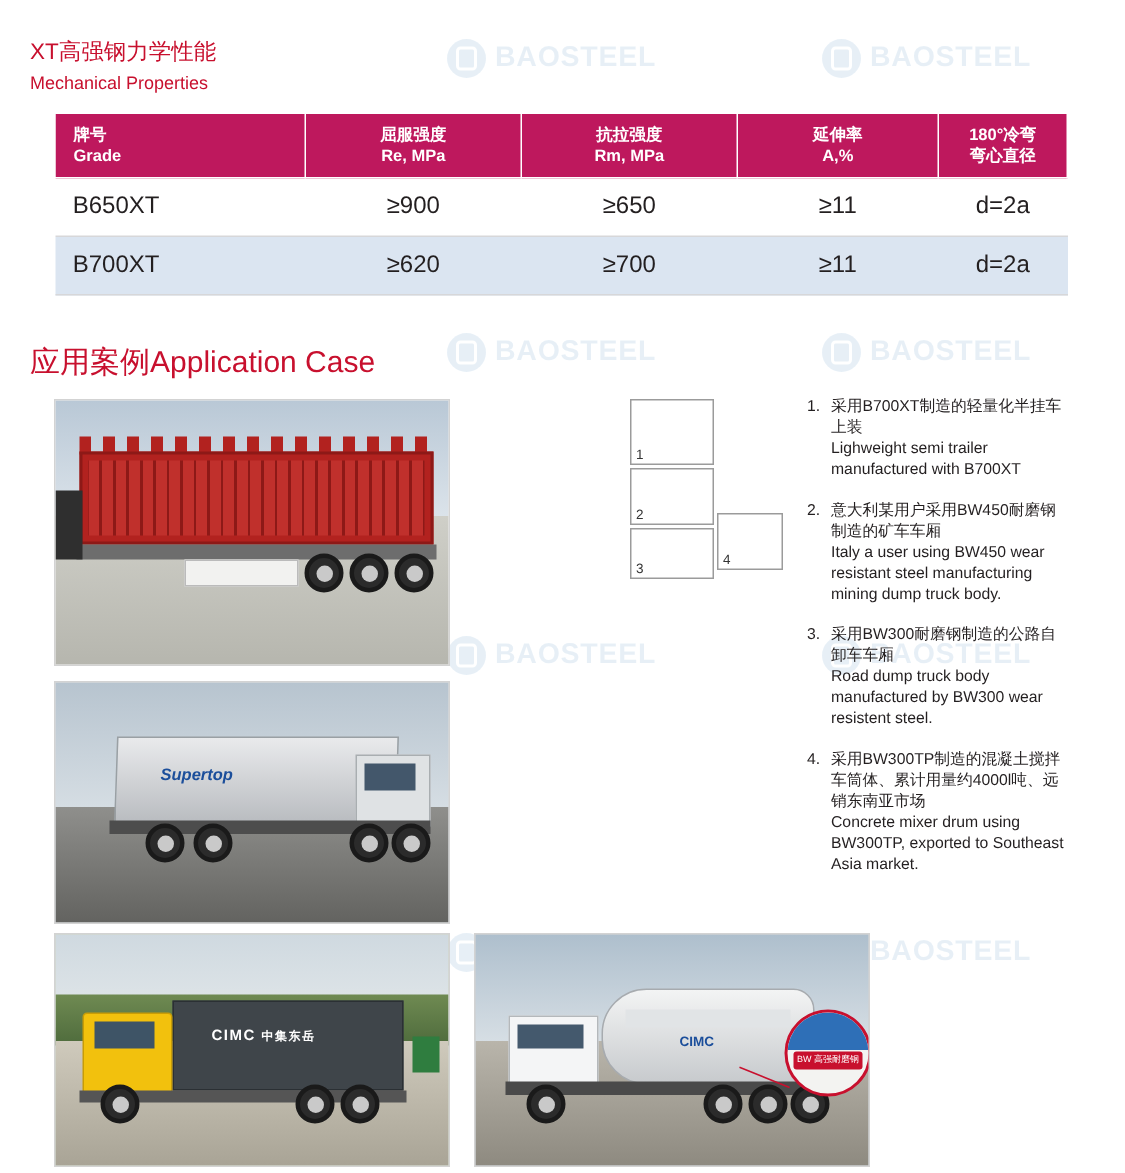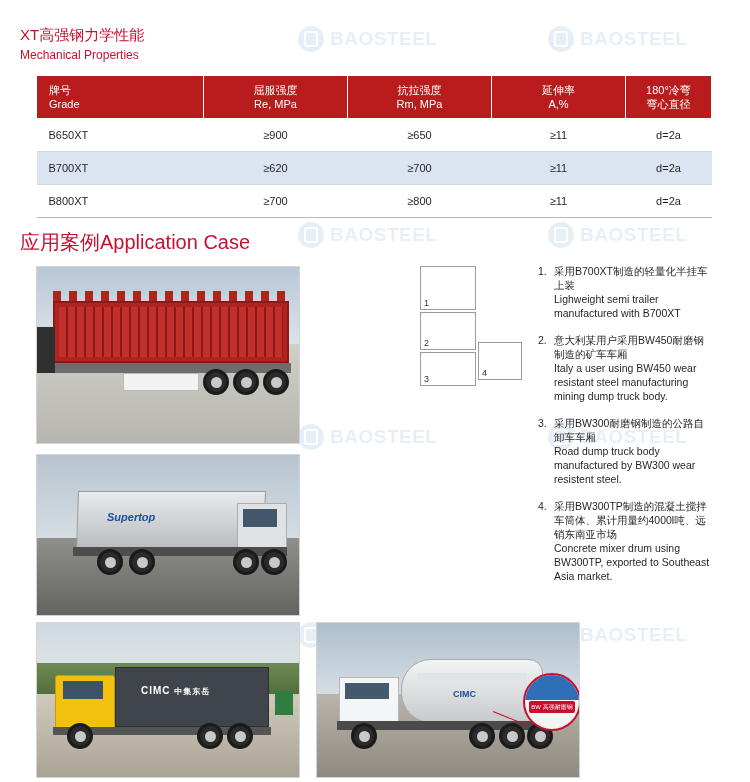--- a/index.html
+++ b/index.html
@@ -72,37 +72,37 @@
   
   table.props {
     position: absolute;
     left: 36px;
     top: 75px;
     width: 676px;
     border-collapse: collapse;
     font-size: 11px;
   }
   table.props th {
-    background: #b91c1c;
+    background: #be185d;
     color: #ffffff;
-    font-weight: normal;
+    font-weight: bold;
     padding: 7px 4px;
     line-height: 14px;
     border: 1px solid #ffffff;
     text-align: center;
     vertical-align: middle;
   }
   table.props th.first, table.props td.first {
     text-align: left;
     padding-left: 12px;
   }
   table.props td {
     padding: 10px 4px;
     text-align: center;
-    font-size: 11px;
+    font-size: 16px;
     border-bottom: 1px solid #d7d7d9;
     color: #231f20;
   }
   table.props tr.alt td {
     background: #dbe5f1;
   }
   table.props tr.last td {
     border-bottom: 1px solid #b9b9bb;
   }
   .th-line2 { display: block; }
@@ -314,27 +314,20 @@
       <td>≥11</td>
       <td>d=2a</td>
     </tr>
     <tr class="alt">
       <td class="first">B700XT</td>
       <td>≥620</td>
       <td>≥700</td>
       <td>≥11</td>
       <td>d=2a</td>
     </tr>
-    <tr class="last">
-      <td class="first">B800XT</td>
-      <td>≥700</td>
-      <td>≥800</td>
-      <td>≥11</td>
-      <td>d=2a</td>
-    </tr>
   </tbody>
 </table>
 
 <div class="sec-head" style="top:232px;">
   <div class="en" style="font-size:20px;">应用案例Application Case</div>
 </div>
 
 <div class="photo" id="photo1">
   <div class="p1-sky"></div>
   <div class="p1-ground"></div>

